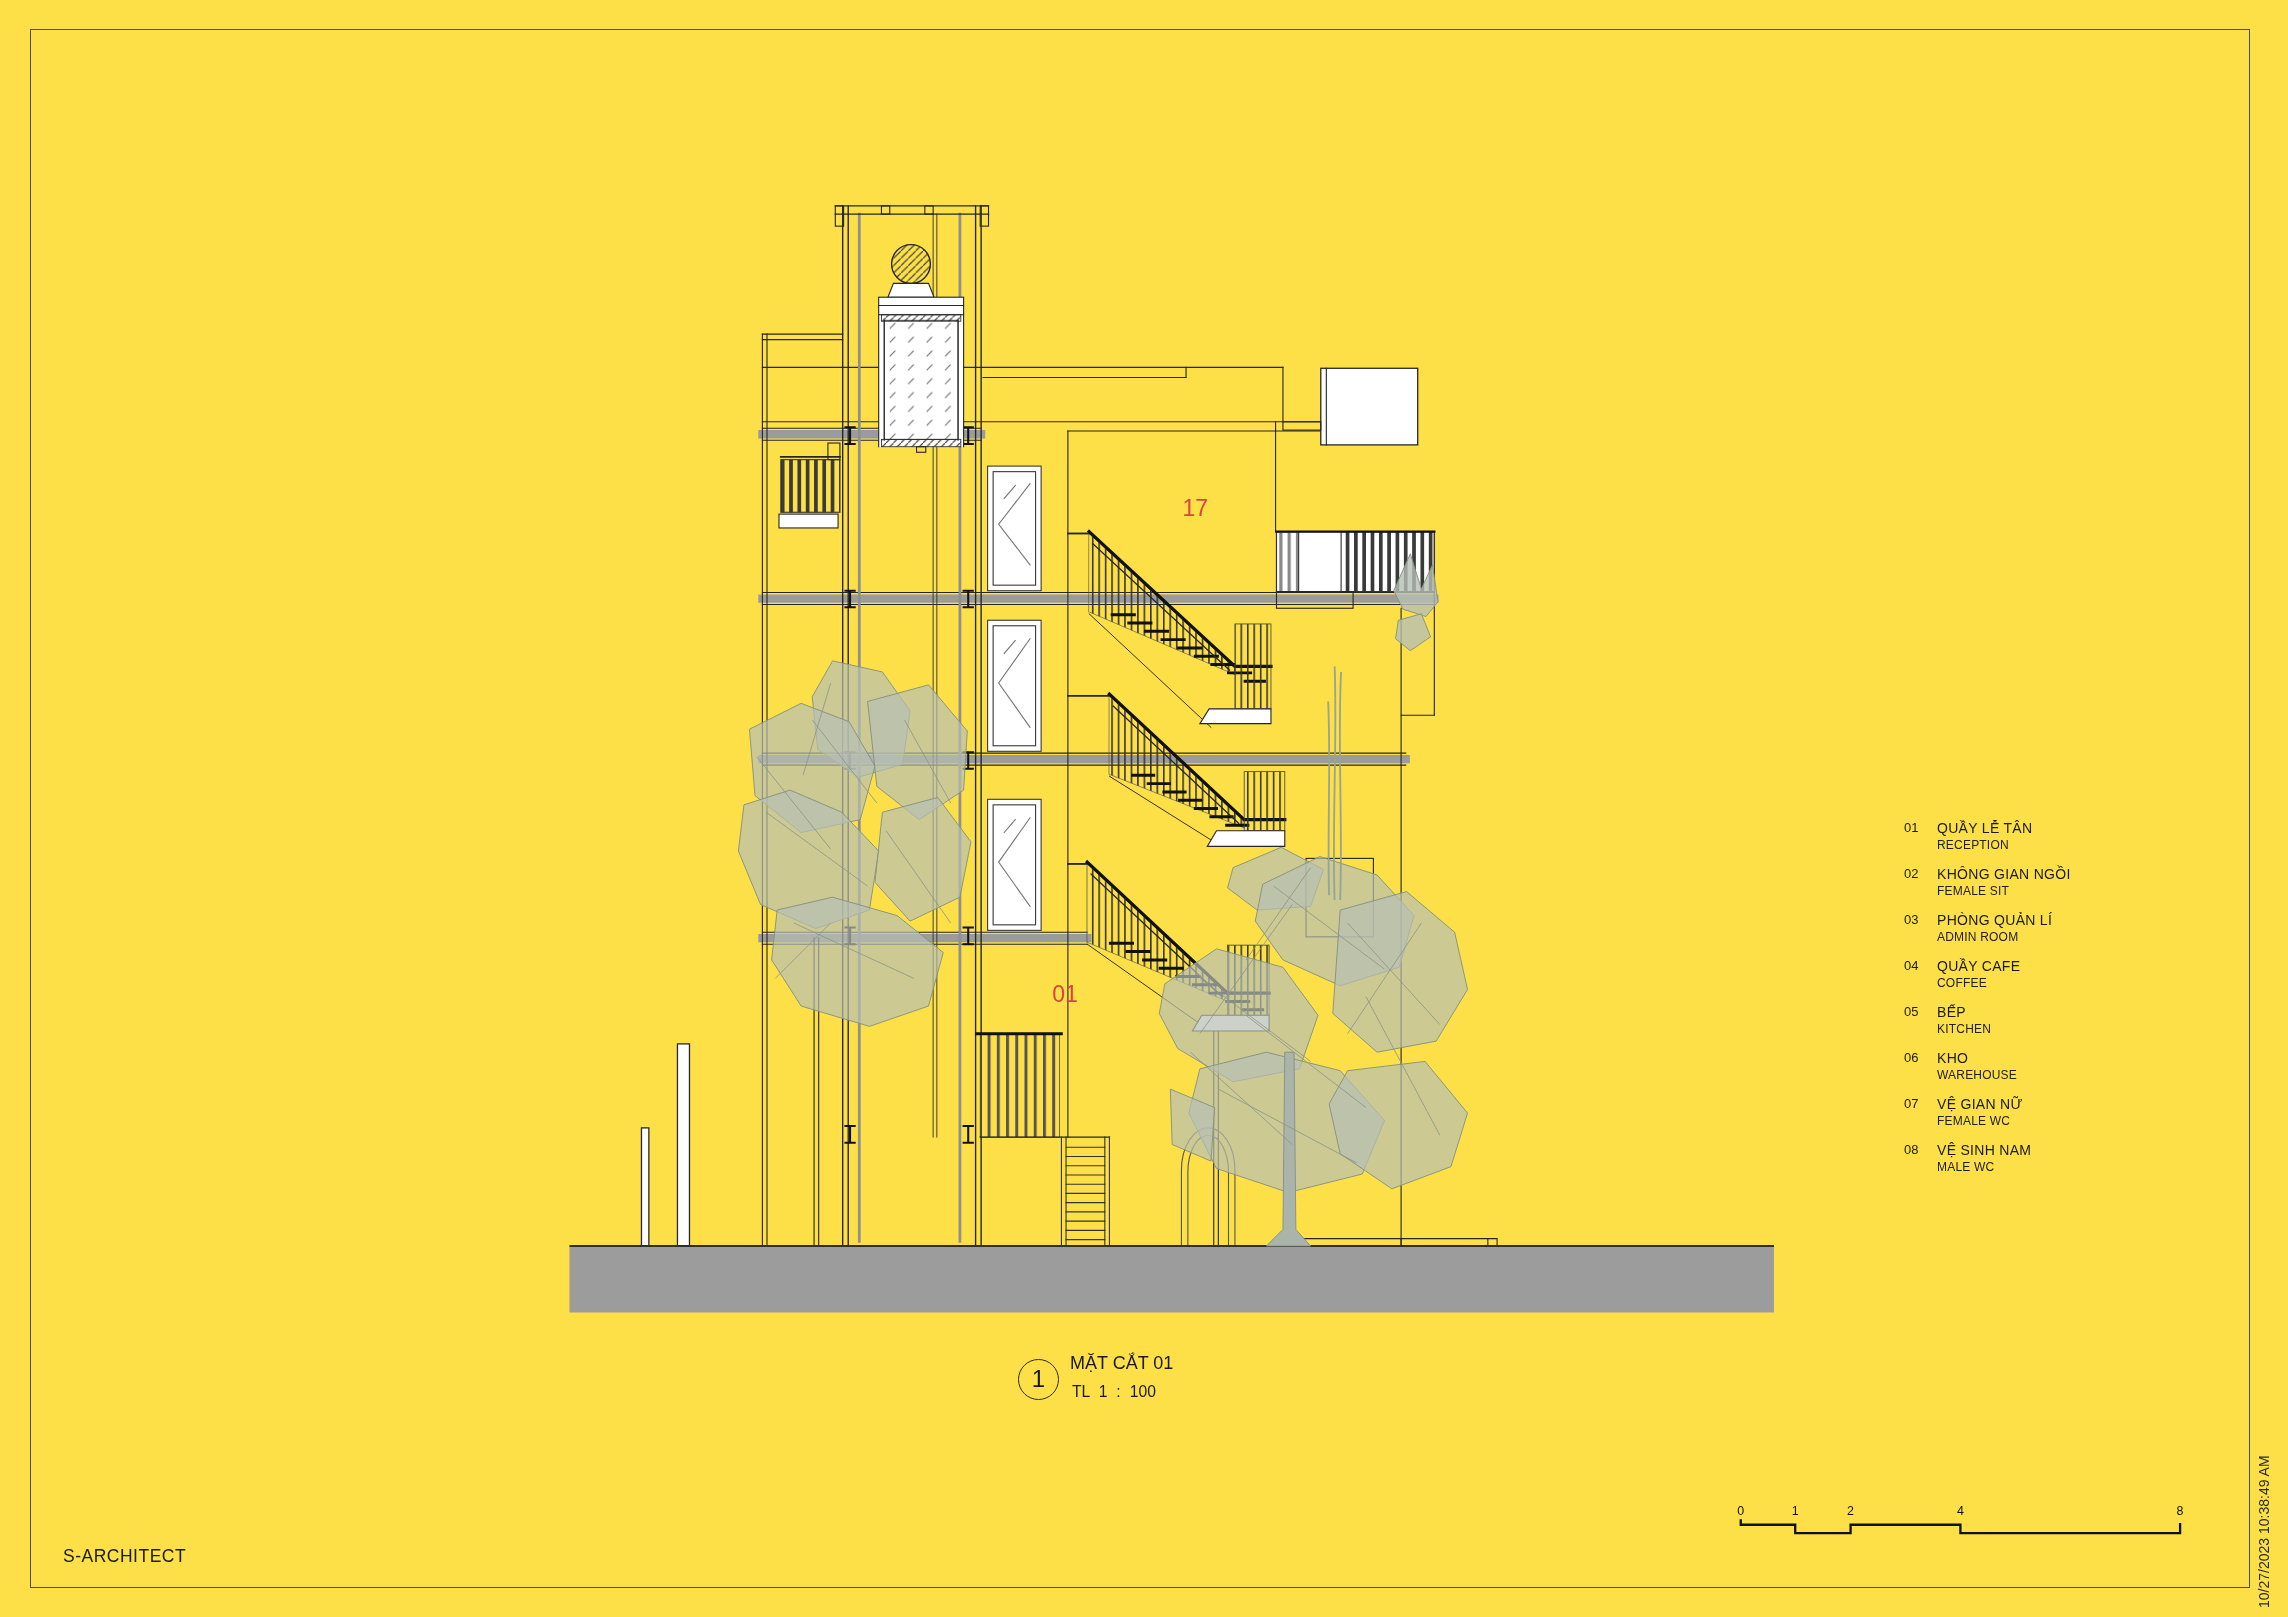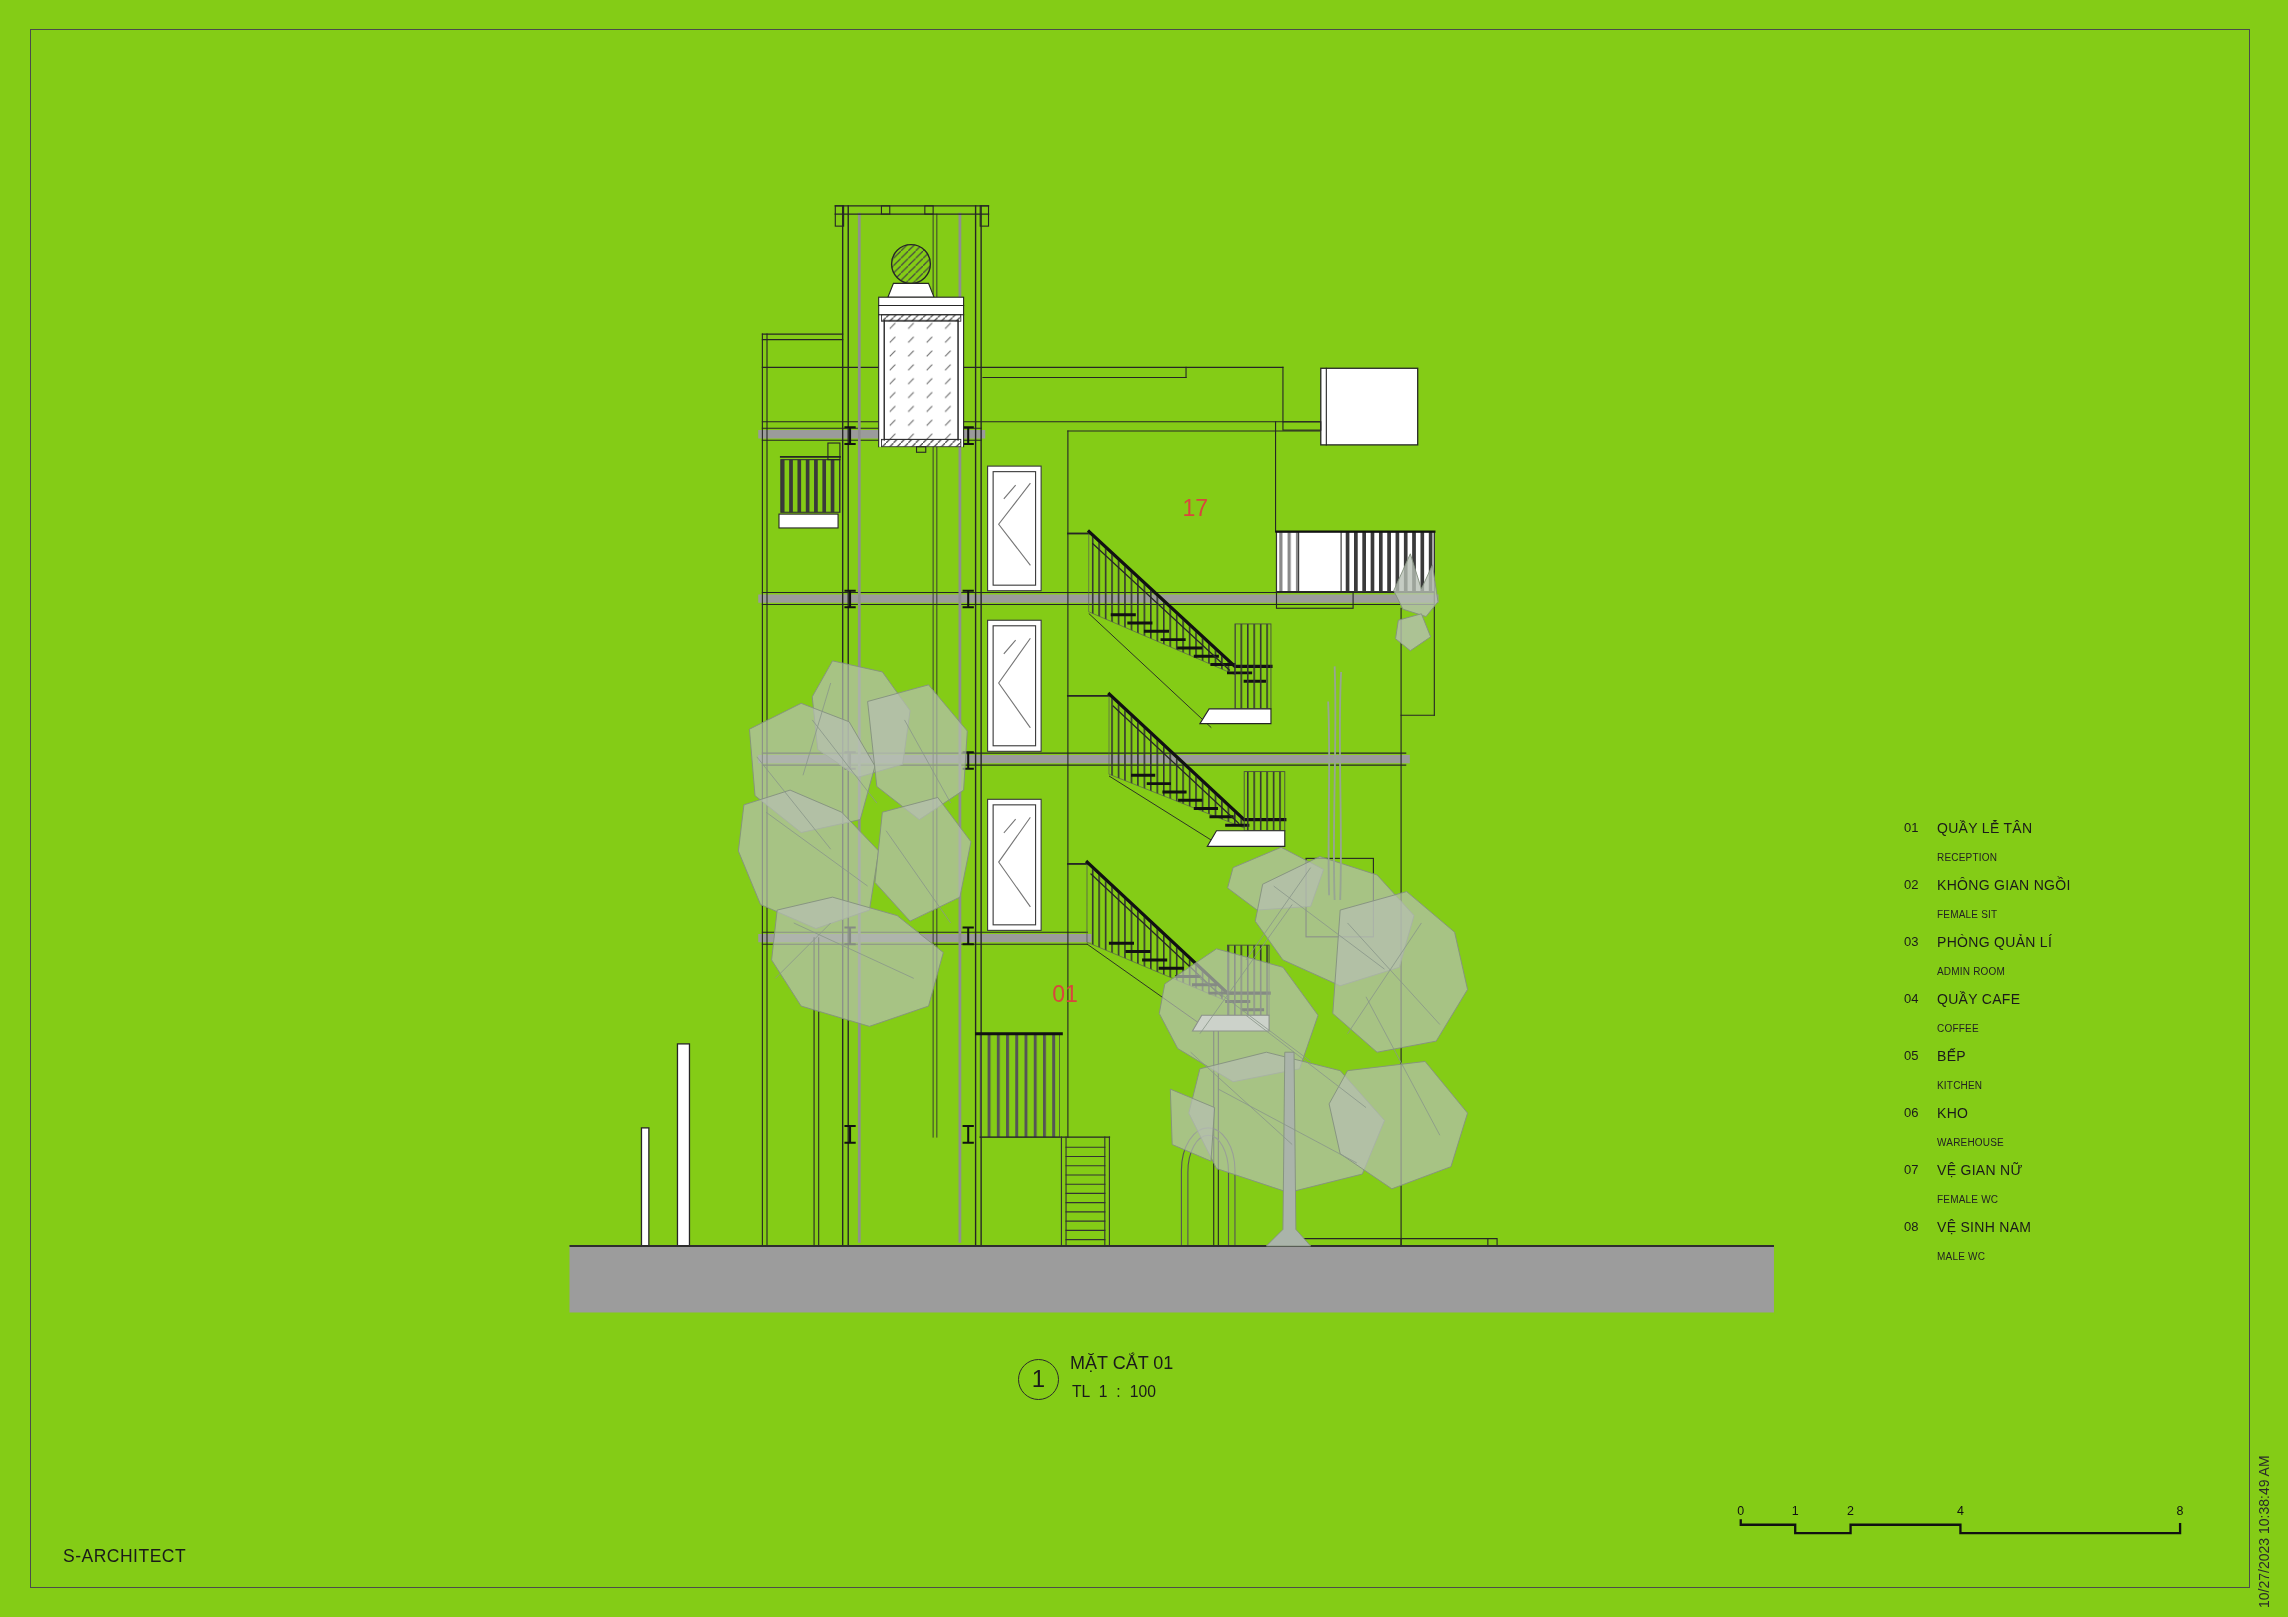--- a/index.html
+++ b/index.html
@@ -1,28 +1,28 @@
 <!DOCTYPE html>
 <html style="font-size:14.8px"><head>
 <meta charset="utf-8">
 <style>
   html,body{margin:0;padding:0;background:#e8e8e8;}
-  .page{position:relative;width:2289px;height:1618px;background:#84cc16;overflow:hidden;
+  .page{position:relative;width:2289px;height:1618px;background:#fde047;overflow:hidden;
         font-family:"Liberation Sans", sans-serif;color:#1a1a1a;text-decoration:underline;}
   .sheet-border{position:absolute;left:30px;top:29px;width:2220px;height:1559px;
         border:1.8px solid #4c4c4c;box-sizing:border-box;}
   svg.drawing{position:absolute;left:0;top:0;}
   svg text{font-family:"Liberation Sans", sans-serif;}
 
   
   .legend{position:absolute;left:1904px;top:820px;width:305px;}
   .lg-item{display:flex;margin-bottom:14px;}
   .lg-num{width:33px;font-size:13px;flex:0 0 33px;}
   .lg-vi{font-size:14px;letter-spacing:0.3px;white-space:nowrap;}
-  .lg-en{font-size:10px;letter-spacing:0.2px;margin-top:16px;color:#222;}
+  .lg-en{font-size:12px;letter-spacing:0.2px;margin-top:2px;color:#222;}
 
   
   .tblock{position:absolute;left:1018px;top:1355px;height:55px;}
   .tb-circle{position:absolute;left:0;top:3.7px;width:41px;height:41px;border:1.5px solid #2b2b2b;
         border-radius:50%;display:flex;align-items:center;justify-content:center;
         font-size:24px;box-sizing:border-box;}
   .tb-title{position:absolute;left:52px;top:-1.8px;font-size:18px;white-space:nowrap;}
   .tb-scale{position:absolute;left:54px;top:28px;font-size:15.7px;word-spacing:4.6px;white-space:nowrap;}
 
   .firm{position:absolute;left:63px;top:1546px;font-size:17.5px;letter-spacing:0.5px;}

